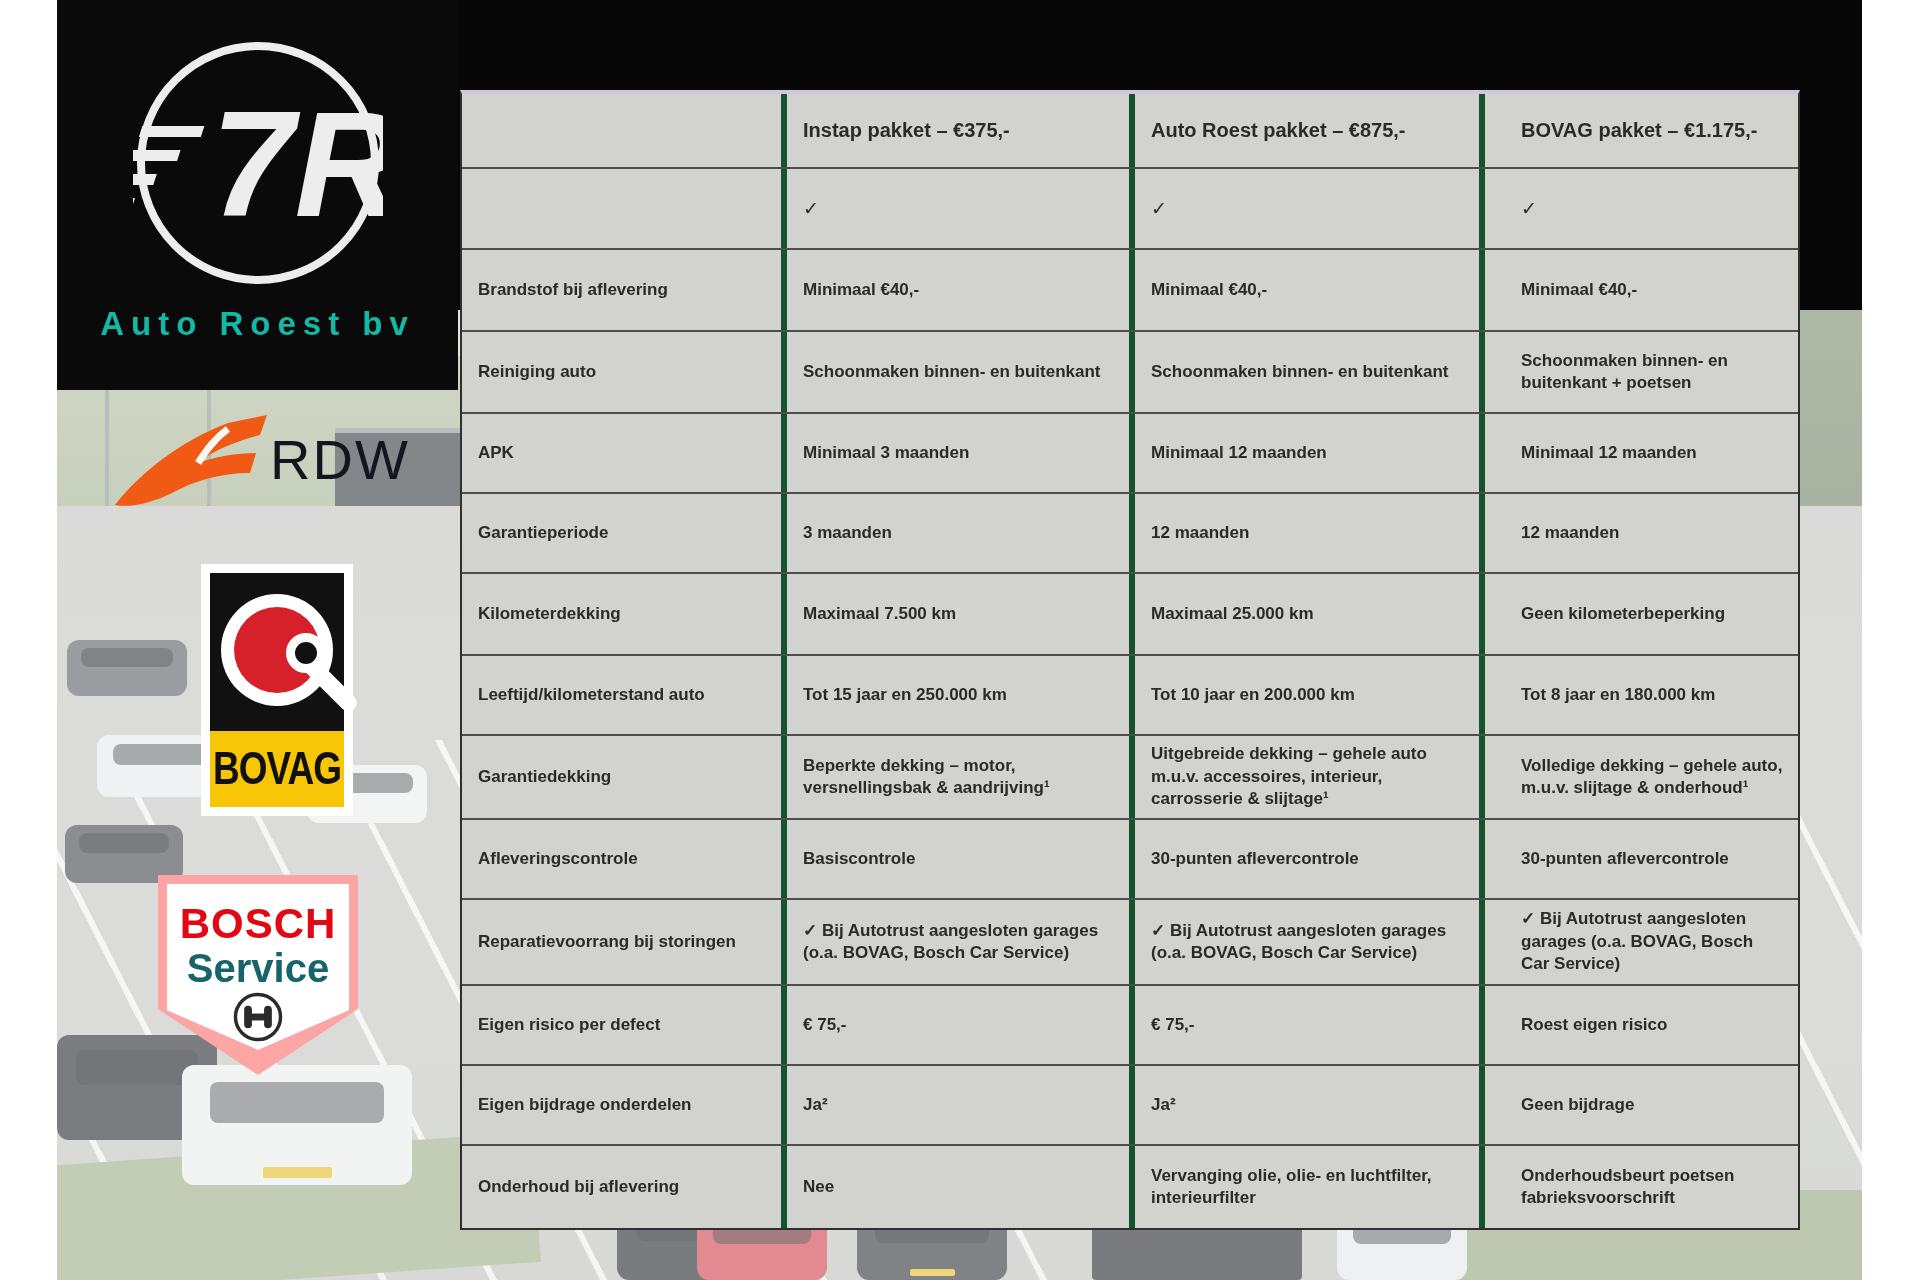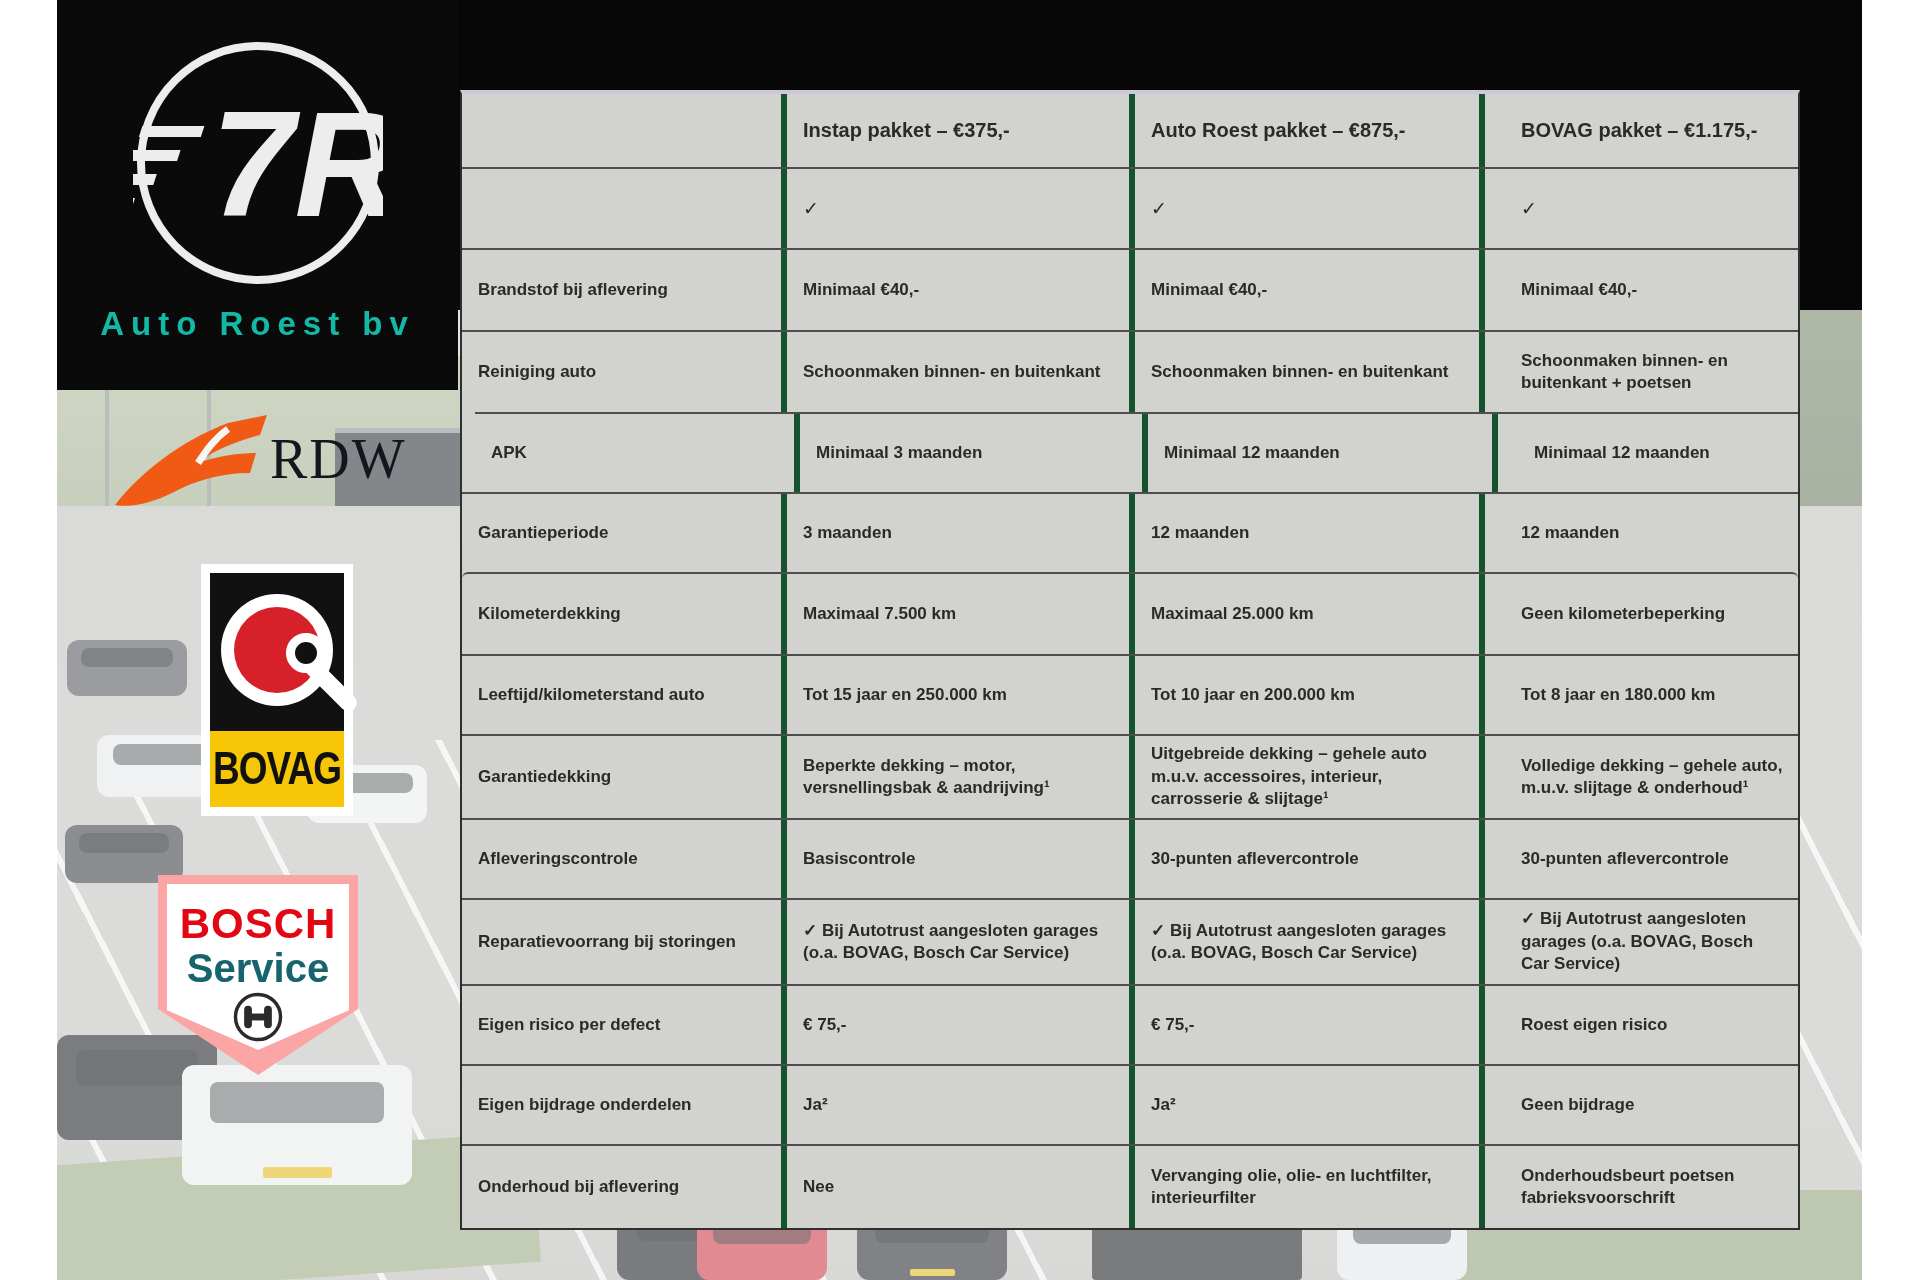--- a/index.html
+++ b/index.html
@@ -28,21 +28,21 @@
   .lines{left:0;top:430px;width:100%;height:540px;
     background:repeating-linear-gradient(63deg,rgba(255,255,255,0) 0 92px,rgba(255,255,255,.75) 92px 98px);}
   .grass-bl{left:-40px;top:840px;width:520px;height:130px;background:#a7b593;transform:rotate(-4deg);}
   .grass-br{left:1395px;top:880px;width:410px;height:90px;background:#9fae8d;}
   .car{position:absolute;border-radius:12px;}
   .win{position:absolute;left:12%;top:14%;width:76%;height:34%;border-radius:8px;background:rgba(40,45,50,.55);}
   .plate{position:absolute;left:35%;bottom:6%;width:30%;height:9%;background:#e8c53a;border-radius:2px;}
   .veil{left:0;top:0;width:100%;height:100%;background:rgba(255,255,255,.32);}
   
   .rdw{position:absolute;left:110px;top:413px;width:300px;height:100px;}
-  .rdw-text{position:absolute;left:160px;top:14px;font-family:Liberation Serif, serif;font-size:56px;color:#15151f;letter-spacing:2px;}
+  .rdw-text{position:absolute;left:160px;top:14px;font-family:Liberation Sans, sans-serif;font-size:56px;color:#15151f;letter-spacing:2px;}
   .bovag{position:absolute;left:177px;top:564px;width:152px;height:252px;background:#ffffff;padding:0;margin-left:24px;}
   .bovag-black{position:absolute;left:9px;top:9px;width:134px;height:158px;background:#111111;}
   .bovag-ring{position:absolute;left:11px;top:21px;width:112px;height:112px;border-radius:50%;background:#ffffff;}
   .bovag-red{position:absolute;left:13px;top:13px;width:86px;height:86px;border-radius:50%;background:#d6212b;}
   .bovag-keyhead{position:absolute;left:52px;top:26px;width:22px;height:22px;border-radius:50%;background:#111;border:9px solid #ffffff;}
   .bovag-stem{position:absolute;left:68px;top:58px;width:17px;height:62px;background:#ffffff;border-radius:0 0 9px 9px;transform:rotate(-45deg);transform-origin:50% 0;}
   .bovag-yellow{position:absolute;left:9px;top:167px;width:134px;height:76px;background:#f6c607;display:flex;align-items:center;justify-content:center;}
   .bovag-word{font-weight:bold;font-size:37px;letter-spacing:-1px;color:#111;transform:scaleY(1.25);}
   .bosch{position:absolute;left:158px;top:875px;width:200px;height:200px;
     clip-path:polygon(0 0,100% 0,100% 67%,50% 100%,0 67%);background:#fca5a5;}
@@ -192,35 +192,35 @@
     <div class="cell">Minimaal €40,-</div>
   </div>
 
   <div class="row" style="height:80px;">
     <div class="cell">Reiniging auto</div>
     <div class="cell">Schoonmaken binnen- en buitenkant</div>
     <div class="cell">Schoonmaken binnen- en buitenkant</div>
     <div class="cell">Schoonmaken binnen- en buitenkant + poetsen</div>
   </div>
 
-  <div class="row" style="height:78px;margin-left:13px;">
+  <div class="row" style="height:78px;">
     <div class="cell">APK</div>
     <div class="cell">Minimaal 3 maanden</div>
     <div class="cell">Minimaal 12 maanden</div>
     <div class="cell">Minimaal 12 maanden</div>
   </div>
 
   <div class="row" style="height:78px;">
     <div class="cell">Garantieperiode</div>
     <div class="cell">3 maanden</div>
     <div class="cell">12 maanden</div>
     <div class="cell">12 maanden</div>
   </div>
 
-  <div class="row" style="height:80px;border-radius:6px;">
+  <div class="row" style="height:80px;">
     <div class="cell">Kilometerdekking</div>
     <div class="cell">Maximaal 7.500 km</div>
     <div class="cell">Maximaal 25.000 km</div>
     <div class="cell">Geen kilometerbeperking</div>
   </div>
 
   <div class="row" style="height:78px;">
     <div class="cell">Leeftijd/kilometerstand auto</div>
     <div class="cell">Tot 15 jaar en 250.000 km</div>
     <div class="cell">Tot 10 jaar en 200.000 km</div>

